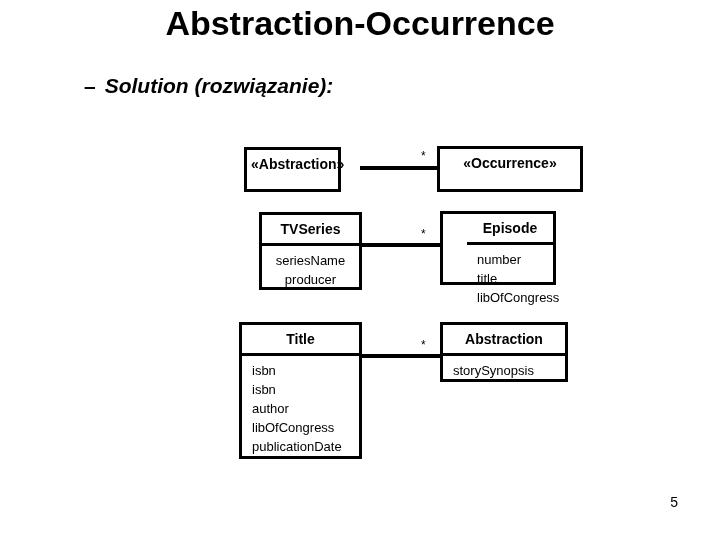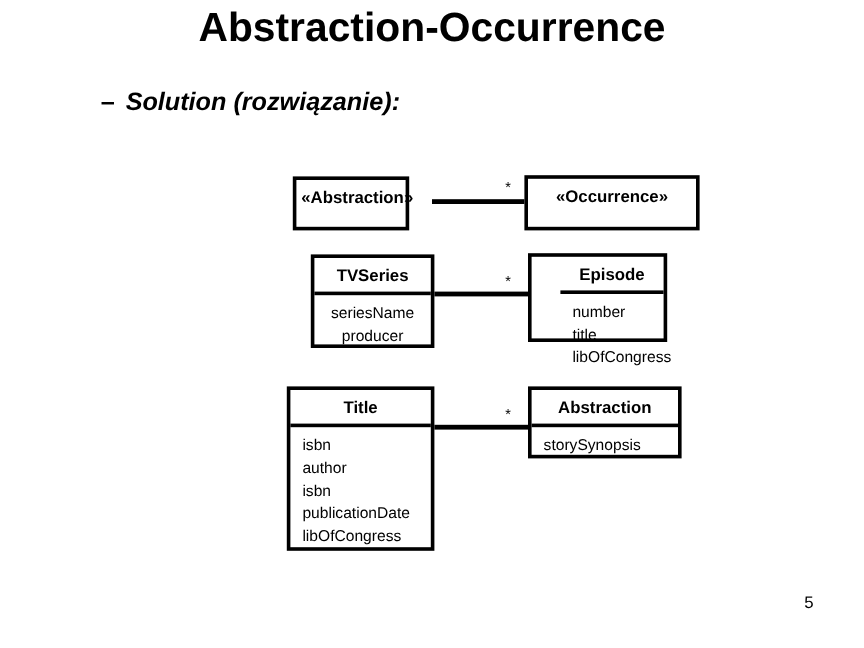--- a/index.html
+++ b/index.html
@@ -148,24 +148,24 @@
     </div>
   </div>
 
   <div class="connector" style="left:359px; top:354px; width:82px;"></div>
   <div class="multiplicity" style="left:421px; top:339px;">*</div>
 
   <div class="uml-box" style="left:239px; top:322px; width:123px; height:137px;">
     <div class="uml-name bold divided">Title</div>
     <div class="uml-attrs left">
       <div class="attr">isbn</div>
+      <div class="attr">isbn</div>
       <div class="attr">author</div>
-      <div class="attr">isbn</div>
+      <div class="attr">libOfCongress</div>
       <div class="attr">publicationDate</div>
-      <div class="attr">libOfCongress</div>
     </div>
   </div>
 
   <div class="uml-box" style="left:440px; top:322px; width:128px; height:60px;">
     <div class="uml-name bold divided">Abstraction</div>
     <div class="uml-attrs left">
       <div class="attr">storySynopsis</div>
     </div>
   </div>
 

